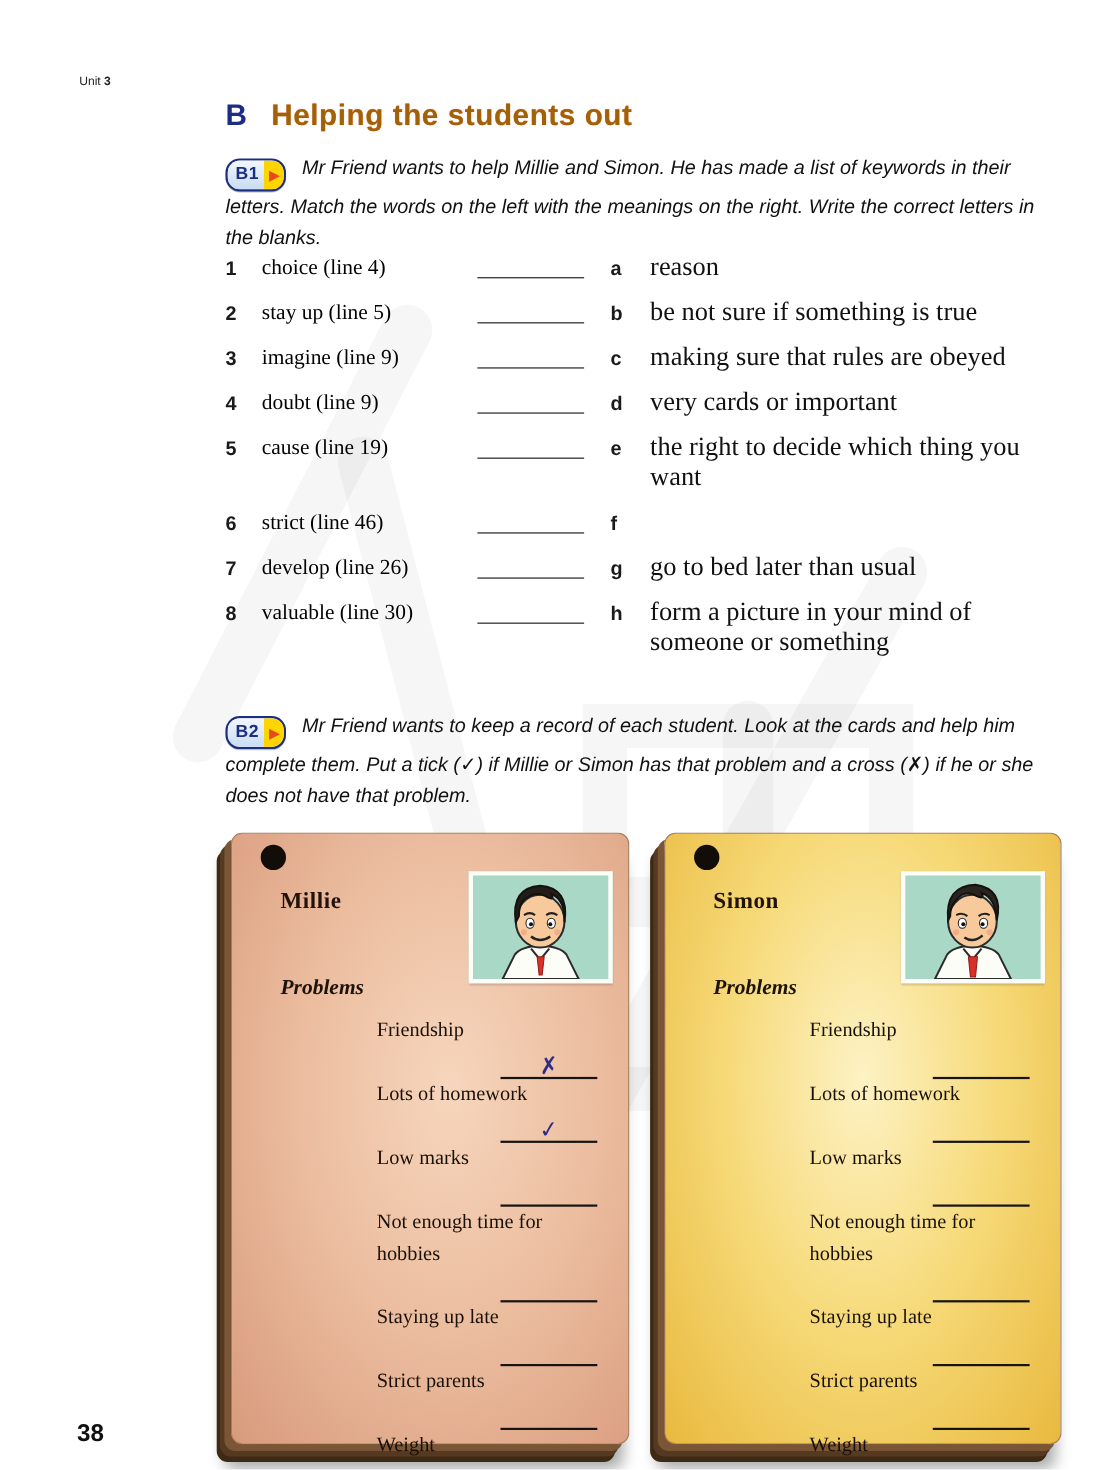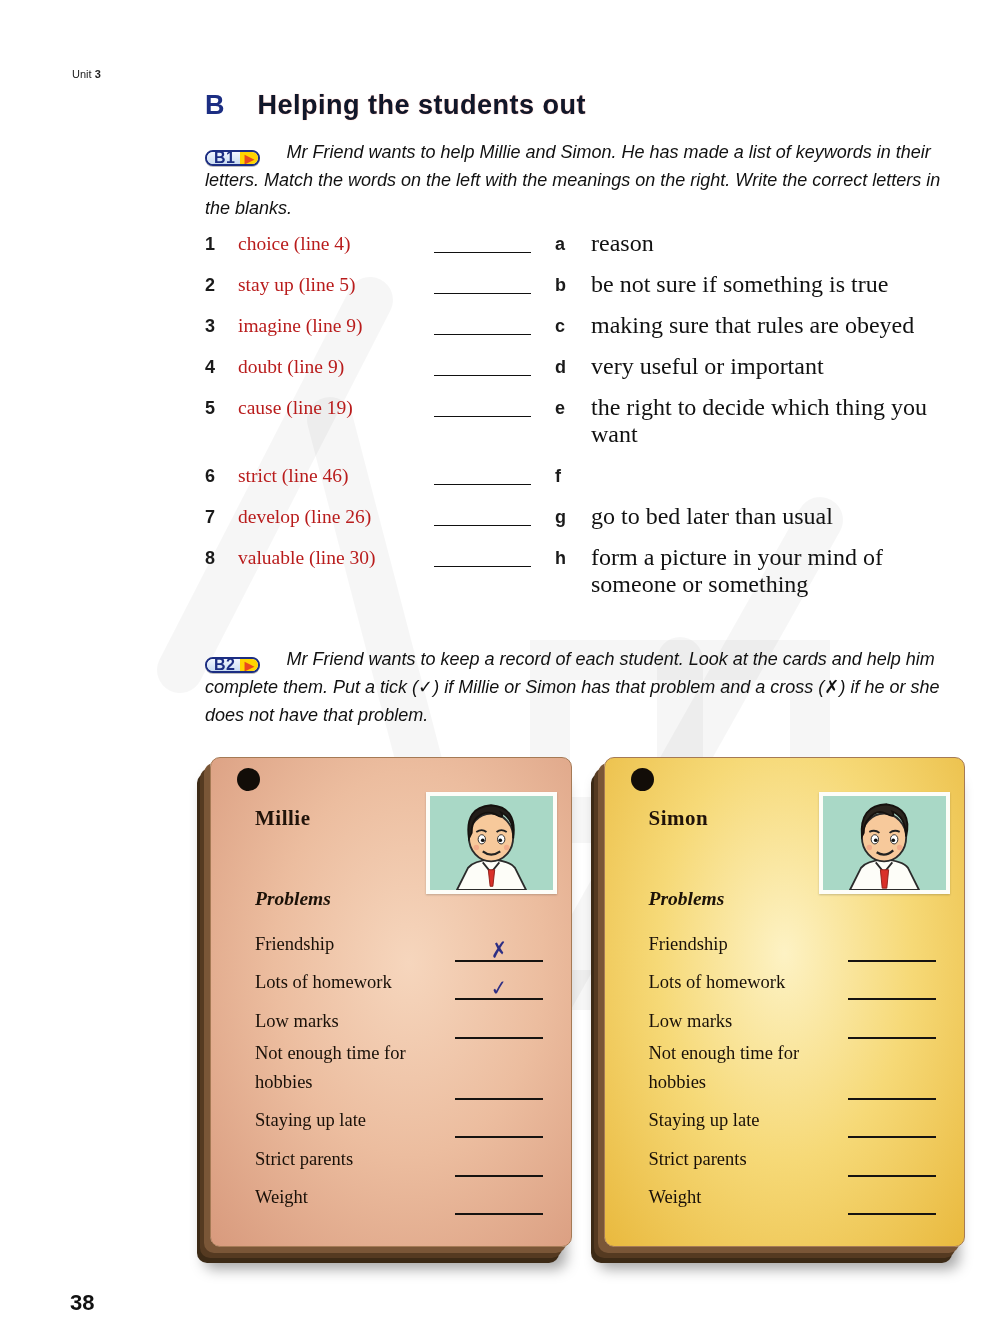--- a/index.html
+++ b/index.html
@@ -13,28 +13,28 @@
   }
 
   
   .watermark { position:absolute; left:120px; top:240px; width:780px; height:1000px; pointer-events:none; }
 
   
   .unit { position:absolute; left:72px; top:68px; font-size:11px; color:#222; }
   .unit b { font-weight:bold; }
   .section-head { position:absolute; left:205px; top:90px; display:flex; align-items:baseline; gap:22px; }
   .section-letter { font-size:27px; font-weight:bold; color:#1c2e83; }
-  .section-title { font-size:27px; font-weight:bold; color:#0f172a;
-    text-shadow:0 0 1px rgba(245,48,10,.5); letter-spacing:.5px;margin-left:11px; }
+  .section-title { font-size:27px; font-weight:bold; color:#a16207;
+    text-shadow:0 0 1px rgba(245,48,10,.5); letter-spacing:.5px; }
 
   
   .badge {
     display:inline-flex; align-items:stretch; vertical-align:-5px;
     border:2.5px solid #1c2e83; border-radius:13px; overflow:hidden;
-    height:16px; margin-right:26px; background:#fff;
+    height:30px; margin-right:14px; background:#fff;
     box-shadow:0 1px 0 rgba(0,0,0,.25);
   }
   .badge-label {
     display:flex; align-items:center; padding:0 5px 0 7px;
     background:linear-gradient(#f2f7ff,#c9dcf2);
     color:#1c2e83; font-weight:bold; font-size:16px; letter-spacing:.5px;
   }
   .badge-play {
     display:flex; align-items:center; justify-content:center;
     width:18px; background:#ffd400; color:#e8491d; font-size:13px; line-height:1;
@@ -46,30 +46,30 @@
   .b2-block { left:205px; top:645px; }
   .instructions {
     display:inline; font-style:italic; font-size:18px; line-height:28px; color:#111;
     font-family:"Liberation Sans","DejaVu Sans",sans-serif;
   }
 
   
   .match { position:absolute; left:205px; top:230px; width:760px; }
   .match-row { display:flex; align-items:flex-start; margin-bottom:13px; line-height:27px; }
   .match-num { width:33px; font-weight:bold; font-size:18px; padding-top:1px; }
-  .match-word { width:196px; font-family:"Liberation Serif","DejaVu Serif",serif; font-size:19.5px; color:#b91c1c; }
+  .match-word { width:196px; font-family:"Liberation Serif","DejaVu Serif",serif; font-size:19.5px; color:#000000; }
   .match-blank { width:97px; margin-right:24px; border-bottom:1.6px solid #111; height:23px; }
   .match-letter { width:36px; font-weight:bold; font-size:18px; padding-top:1px; }
   .match-meaning { width:366px; font-family:"Liberation Serif","DejaVu Serif",serif; font-size:24px; color:#111; }
   .row-gap { margin-top:14px; }
 
   
   .cards { position:absolute; left:210px; top:757px; width:755px; display:flex; gap:32px; }
   .card {
-    position:relative; width:362px; height:490px; border-radius:10px;
+    position:relative; width:362px; height:556px; border-radius:10px;
     border:1px solid #a57a55;
     box-shadow:
       -6px 6px 0 #7a5637,
       -10px 11px 0 #553a21,
       -13px 16px 0 #3c2a16,
       -6px 22px 14px rgba(0,0,0,.35);
   }
   .card-millie { background:radial-gradient(ellipse at 55% 42%, #f6d6bd 0%, #ecbd9f 48%, #d89a7d 100%); }
   .card-simon  { background:radial-gradient(ellipse at 50% 40%, #fdf2c4 0%, #f6d977 50%, #e9b93e 100%); }
   .hole { position:absolute; left:26px; top:10px; width:23px; height:23px; border-radius:50%; background:#120d08; }
@@ -82,21 +82,21 @@
     position:absolute; right:14px; top:34px; width:131px; height:102px;
     background:#a9d8c6; border:4px solid #fdfdf8; box-shadow:0 1px 2px rgba(0,0,0,.2);
   }
   .photo svg { display:block; width:100%; height:100%; }
   .problems-label {
     position:absolute; left:44px; top:130px;
     font-family:"Liberation Serif","DejaVu Serif",serif; font-weight:bold; font-style:italic;
     font-size:19.5px; color:#1c1208;
   }
   .card-rows { position:absolute; left:44px; right:28px; top:165px; }
-  .card-row { display:flex; align-items:flex-end; justify-content:flex-end; min-height:38.5px; }
+  .card-row { display:flex; align-items:flex-end; justify-content:flex-end; min-height:38.5px;flex-direction:column; }
   .card-row-label {
     width:200px; font-family:"Liberation Serif","DejaVu Serif",serif;
     font-size:18.5px; line-height:29px; color:#191008; padding-bottom:3px;
   }
   .card-blank { position:relative; width:88px; border-bottom:2px solid #161310; height:26px; }
   .card-mark {
     position:absolute; left:0; right:0; bottom:-2px; text-align:center;
     font-size:21px; font-weight:bold; color:#2e2e84; transform:rotate(-6deg);
     font-family:"DejaVu Sans",sans-serif;
   }
@@ -159,21 +159,21 @@
     <span class="match-blank"></span>
     <span class="match-letter">c</span>
     <span class="match-meaning">making sure that rules are obeyed</span>
   </div>
 
   <div class="match-row">
     <span class="match-num">4</span>
     <span class="match-word">doubt (line 9)</span>
     <span class="match-blank"></span>
     <span class="match-letter">d</span>
-    <span class="match-meaning">very useful or important</span>
+    <span class="match-meaning">very cards or important</span>
   </div>
 
   <div class="match-row">
     <span class="match-num">5</span>
     <span class="match-word">cause (line 19)</span>
     <span class="match-blank"></span>
     <span class="match-letter">e</span>
     <span class="match-meaning">the right to decide which thing you want</span>
   </div>
 

